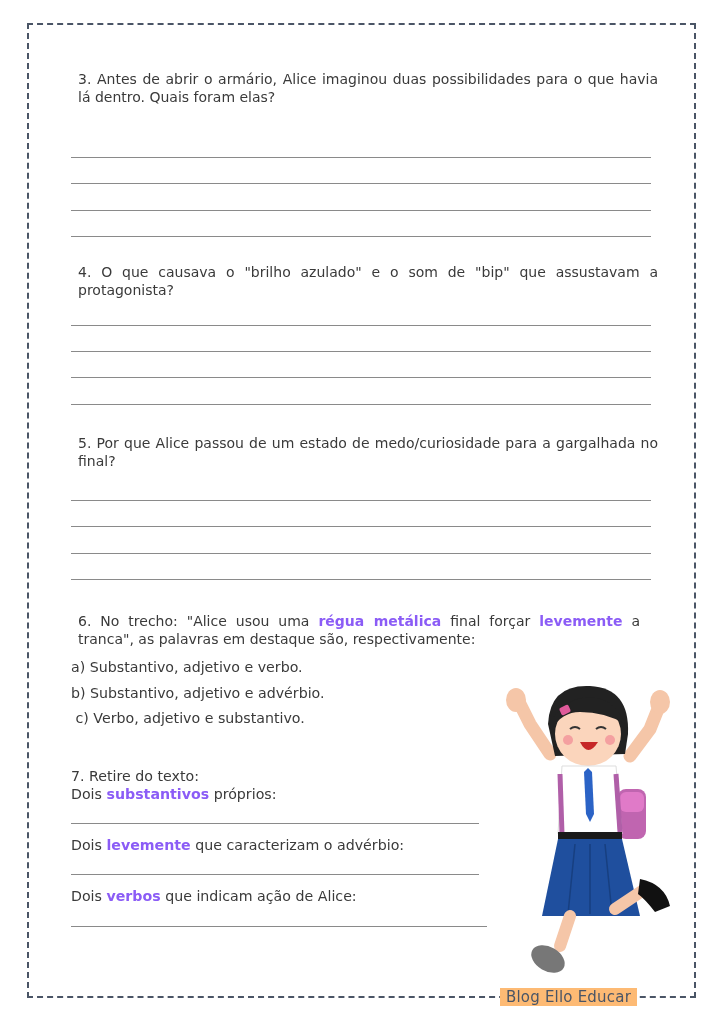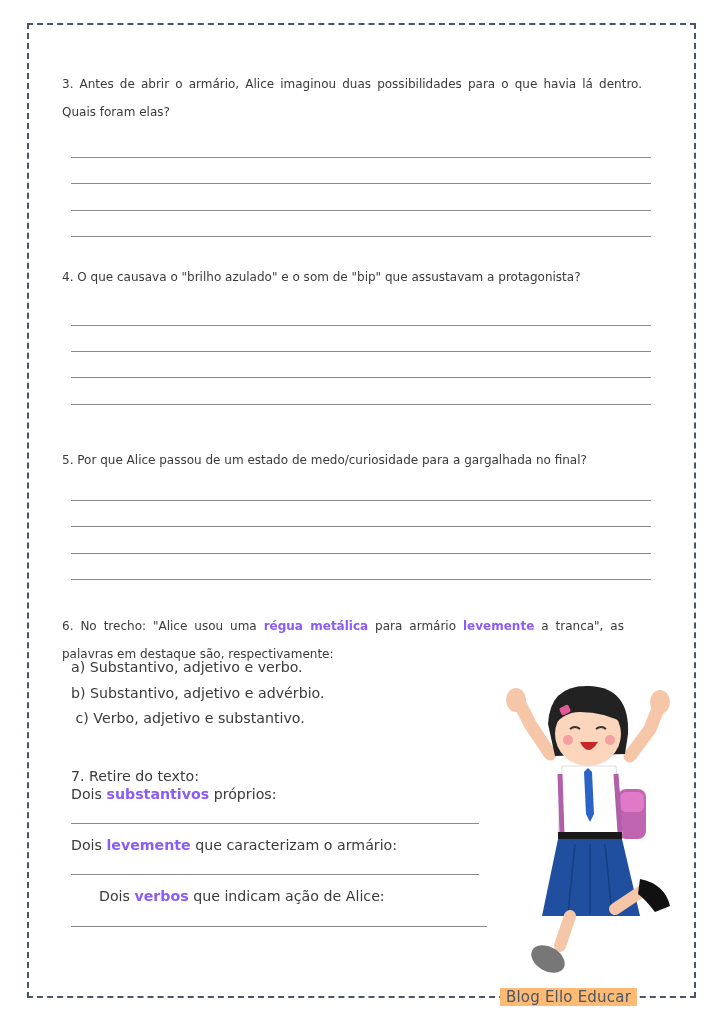--- a/index.html
+++ b/index.html
@@ -2,21 +2,21 @@
 <html><head>
 <meta charset="utf-8">
 <style>
   html, body { margin:0; padding:0; background:#ffffff; }
   body { width:724px; height:1024px; position:relative; overflow:hidden;
          font-family: "DejaVu Sans", "Liberation Sans", sans-serif; color:#3a3a3a; }
   .frame { position:absolute; left:27px; top:23px; width:669px; height:975px;
            border:2px dashed #4a5566; box-sizing:border-box; }
   .footer-label { position:absolute; left:500px; top:988px; background:#fdba74;
                   padding:0 6px; font-size:15px; color:#4a5566; letter-spacing:0.2px; }
-  .q { position:absolute; left:62px; width:580px; font-size:12px; line-height:28px;
+  .q { position:absolute; left:78px; width:580px; font-size:14px; line-height:18px;
        text-align:justify; text-align-last:left; }
   .line { position:absolute; left:71px; height:0; border-top:1.4px solid #8a8a8a; }
   .full { width:580px; }
   .opt { position:absolute; left:71px; font-size:14.2px; line-height:20px;text-align:right; }
   b { color:#8b5cf6; font-weight:bold; }
   .girl { position:absolute; left:500px; top:684px; width:180px; height:300px; }
 </style>
 </head>
 <body>
 
@@ -28,43 +28,43 @@
 <div class="line full" style="top:183px;"></div>
 <div class="line full" style="top:210px;"></div>
 <div class="line full" style="top:236px;"></div>
 
 <div class="q" style="top:263px;">4. O que causava o "brilho azulado" e o som de "bip" que assustavam a protagonista?</div>
 <div class="line full" style="top:325px;"></div>
 <div class="line full" style="top:351px;"></div>
 <div class="line full" style="top:377px;"></div>
 <div class="line full" style="top:404px;"></div>
 
-<div class="q" style="top:434px;margin-top:12px;">5. Por que Alice passou de um estado de medo/curiosidade para a gargalhada no final?</div>
+<div class="q" style="top:434px;">5. Por que Alice passou de um estado de medo/curiosidade para a gargalhada no final?</div>
 <div class="line full" style="top:500px;"></div>
 <div class="line full" style="top:526px;"></div>
 <div class="line full" style="top:553px;"></div>
 <div class="line full" style="top:579px;"></div>
 
 <div class="q" style="top:612px; width:562px;">
-  <span>6. No trecho: "Alice usou uma </span><b>régua metálica</b><span> para armário </span><b>levemente</b><span> a tranca", as palavras em destaque são, respectivamente:</span>
+  <span>6. No trecho: "Alice usou uma </span><b>régua metálica</b><span> final forçar </span><b>levemente</b><span> a tranca", as palavras em destaque são, respectivamente:</span>
 </div>
 <div class="opt" style="top:657px;">a) Substantivo, adjetivo e verbo.</div>
 <div class="opt" style="top:683px;">b) Substantivo, adjetivo e advérbio.</div>
 <div class="opt" style="top:708px; white-space:pre;"> c) Verbo, adjetivo e substantivo.</div>
 
 <div class="opt" style="top:758px;margin-top:8px;">7. Retire do texto:</div>
 <div class="opt" style="top:784px;">
   <span>Dois </span><b>substantivos</b><span> próprios:</span>
 </div>
 <div class="line" style="top:823px; width:408px;"></div>
 <div class="opt" style="top:835px;">
-  <span>Dois </span><b>levemente</b><span> que caracterizam o armário:</span>
+  <span>Dois </span><b>levemente</b><span> que caracterizam o advérbio:</span>
 </div>
 <div class="line" style="top:874px; width:408px;"></div>
-<div class="opt" style="top:886px;margin-left:28px;">
+<div class="opt" style="top:886px;">
   <span>Dois </span><b>verbos</b><span> que indicam ação de Alice:</span>
 </div>
 <div class="line" style="top:926px; width:416px;"></div>
 
 <svg class="girl" viewBox="0 0 180 300">
 
   <path d="M50 70 L30 40 L20 20" stroke="#f5c6a8" stroke-width="13" fill="none" stroke-linecap="round"></path>
   <path d="M130 72 L150 45 L158 25" stroke="#f5c6a8" stroke-width="13" fill="none" stroke-linecap="round"></path>
   <ellipse cx="16" cy="16" rx="10" ry="12" fill="#f5c6a8"></ellipse>
   <ellipse cx="160" cy="18" rx="10" ry="12" fill="#f5c6a8"></ellipse>

